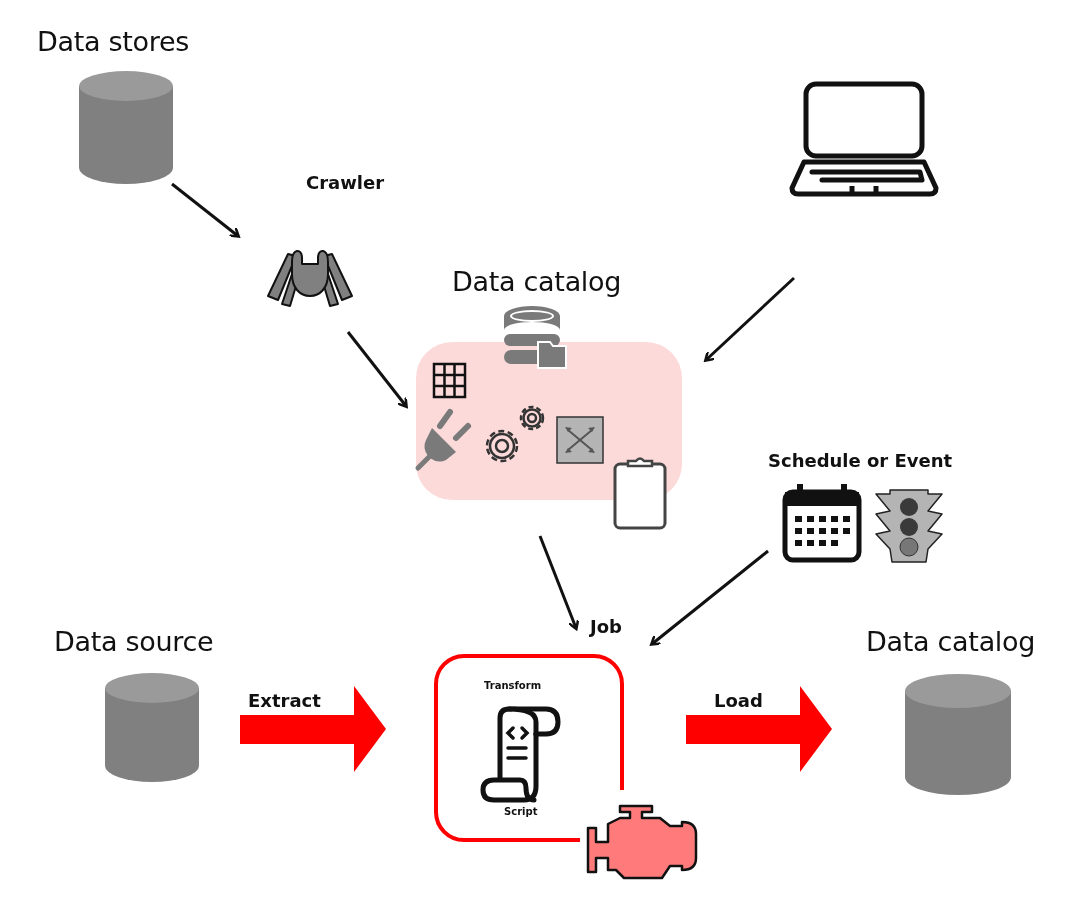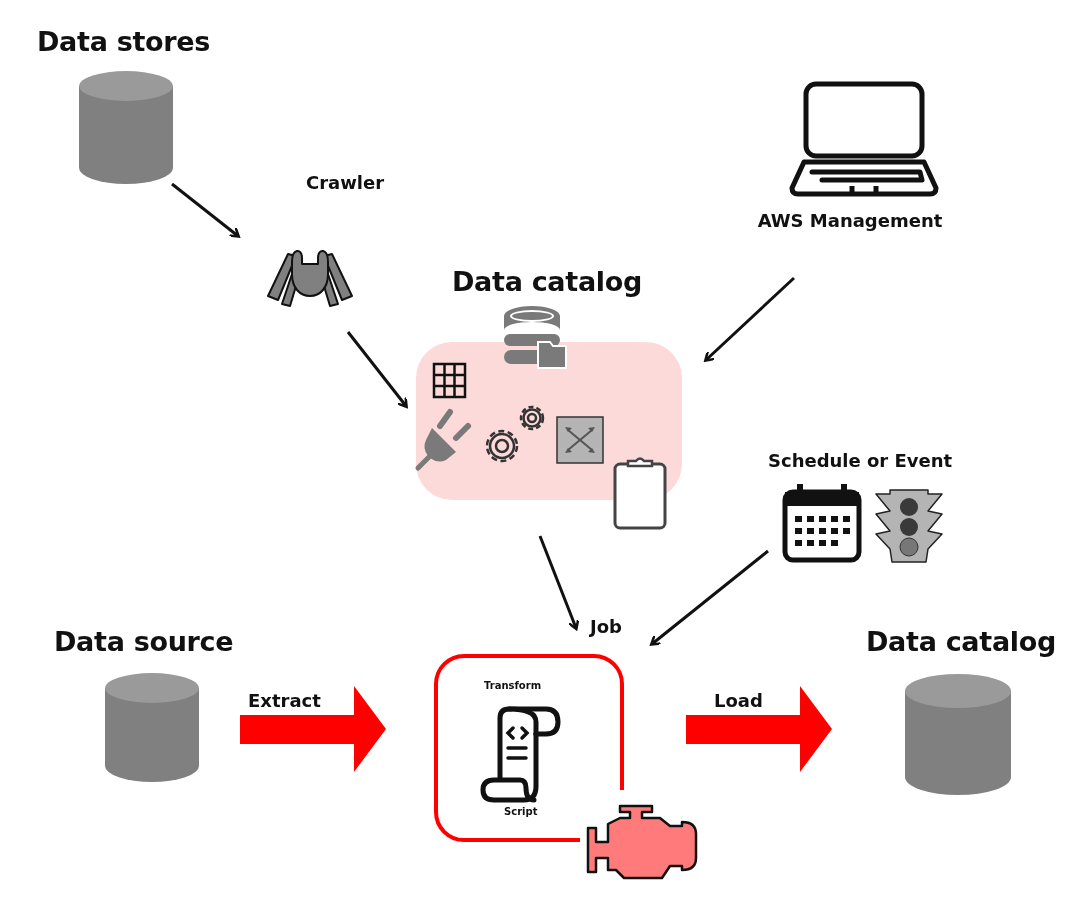--- a/index.html
+++ b/index.html
@@ -1,33 +1,32 @@
 <!DOCTYPE html>
 <html><head>
 <meta charset="utf-8">
 <style>
   html, body { margin: 0; padding: 0; background: #ffffff; }
   body { width: 1080px; height: 910px; position: relative; overflow: hidden; font-family: "DejaVu Sans", sans-serif; color: #111; }
   .abs { position: absolute; }
-  .h1 { font-weight: bold; font-size: 27px; letter-spacing: -0.3px; white-space: nowrap; }
+  .h1 { font-weight: normal; font-size: 27px; letter-spacing: -0.3px; white-space: nowrap; }
   .h3 { font-weight: bold; font-size: 18px; white-space: nowrap; }
   .h4 { font-weight: bold; font-size: 10px; white-space: nowrap; }
   .center { text-align: center; }
   .catalog-bg { left: 416px; top: 342px; width: 266px; height: 158px; background: #fddada; border-radius: 36px; }
   .transform-box { left: 434px; top: 654px; width: 190px; height: 188px; border: 4px solid #ff0000; border-radius: 30px; box-sizing: border-box; }
   svg { position: absolute; overflow: visible; }
 </style>
 </head>
 <body>
 
 <div class="abs h1" style="left:37px;top:26px;">Data stores</div>
 <div class="abs h3" style="left:306px;top:172px;">Crawler</div>
 <div class="abs h1" style="left:430px;top:266px;margin-left:22px;">Data catalog</div>
 <div class="abs h3 center" style="left:730px;top:210px;width:240px;">
-  <div>AWS Management</div>
 </div>
 <div class="abs h3" style="left:768px;top:450px;">Schedule or Event</div>
 <div class="abs h3" style="left:590px;top:580px;margin-top:36px;">Job</div>
 <div class="abs h1" style="left:54px;top:626px;">Data source</div>
 <div class="abs h1" style="left:866px;top:626px;">Data catalog</div>
 <div class="abs h3" style="left:248px;top:690px;">Extract</div>
 <div class="abs h3" style="left:714px;top:690px;">Load</div>
 
 <svg style="left:78px;top:70px;" width="96" height="116">
   <path d="M1 16 L1 98 A47 16 0 0 0 95 98 L95 16 Z" fill="#808080"></path>

